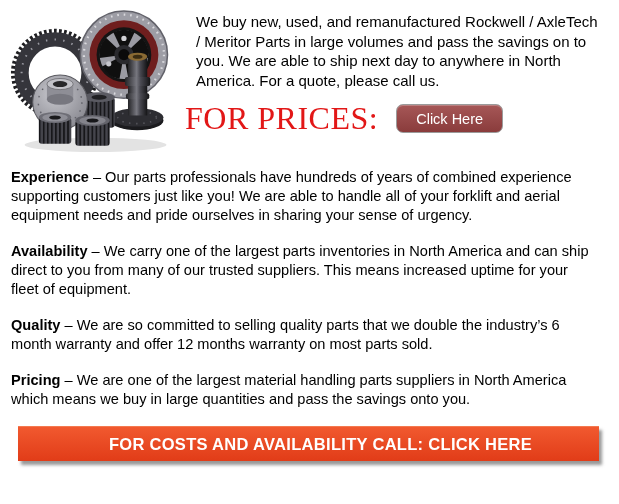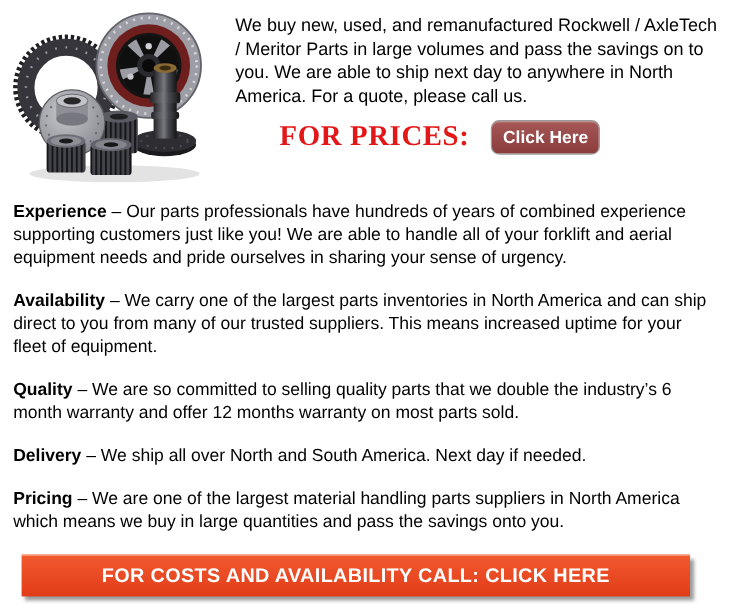--- a/index.html
+++ b/index.html
@@ -16,42 +16,43 @@
   .top-right { flex:1; padding:4px 8px 0 5px; }
   .title {
     margin:5px 0 0; font-size:19.5px; font-weight:400; letter-spacing:0.6px;
     color:#000;
   }
   .intro {
     margin:8px 11px 0; font-size:15px; line-height:19.5px; color:#000;
   }
   .prices-row { display:flex; align-items:center; margin-top:10px; gap:18px; }
   .for-prices {
-    font-family:"Liberation Serif", serif; font-weight:700; font-size:24px;
-    color:var(--price-red, #e21717); letter-spacing:0.5px; white-space:nowrap;margin-left:48px;
+    font-family:"Liberation Serif", serif; font-weight:400; font-size:32px;
+    color:var(--price-red, #e21717); letter-spacing:0.5px; white-space:nowrap;
   }
   .click-here {
-    width:91px; height:29px; border-radius:7px; cursor:pointer;
+    width:107px; height:29px; border-radius:7px; cursor:pointer;
     background:linear-gradient(var(--button-bg-top, #a65757), var(--button-bg-bottom, #8a3c3c));
-    border:1px solid #9b9b9b; color:#fff; font-weight:700; font-size:14.5px;
+    border:1px solid #9b9b9b; color:#fff; font-weight:400; font-size:14.5px;
     font-family:"Liberation Sans", sans-serif;
     box-shadow: inset 0 1px 0 rgba(255,255,255,.25);
   }
   
   .features { padding:6px 24px 0 11px; }
   .features p { margin:0 0 17px; font-size:14.6px; line-height:19px; color:#000; }
   .features p strong { font-weight:700; }
   
   .banner {
     margin:8px 0 0 18px; width:557px; height:34px; cursor:pointer;
     background:linear-gradient(var(--banner-top, #f1592f), var(--banner-bottom, #e13c18));
     color:var(--banner-text, #ffffff); font-weight:700; font-size:16.5px;
     letter-spacing:0.3px; text-align:center; line-height:35px;
     box-shadow:3px 4px 3px rgba(70,70,70,.55);
     border-top:1px solid #f4794f;
+    padding-left:24px;
   }
 </style>
 </head>
 <body>
 
 <div class="page">
 
   <div class="top">
 
     <div class="hero">
@@ -158,24 +159,20 @@
     </p>
     <p>
       <strong>Availability</strong>
       <span>– We carry one of the largest parts inventories in North America and can ship direct to you from many of our trusted suppliers.  This means increased uptime for your fleet of equipment.</span>
     </p>
     <p>
       <strong>Quality</strong>
       <span>– We are so committed to selling quality parts that we double the industry’s 6 month warranty and offer 12 months warranty on most parts sold.</span>
     </p>
     <p>
-      <strong>Delivery</strong>
-      <span>– We ship all over North and South America.  Next day if needed.</span>
-    </p>
-    <p>
       <strong>Pricing</strong>
       <span>– We are one of the largest material handling parts suppliers in North America which means we buy in large quantities and pass the savings onto you.</span>
     </p>
   </div>
 
   <div class="banner">FOR COSTS AND AVAILABILITY CALL: CLICK HERE</div>
 
 </div>
 
 </body></html>

